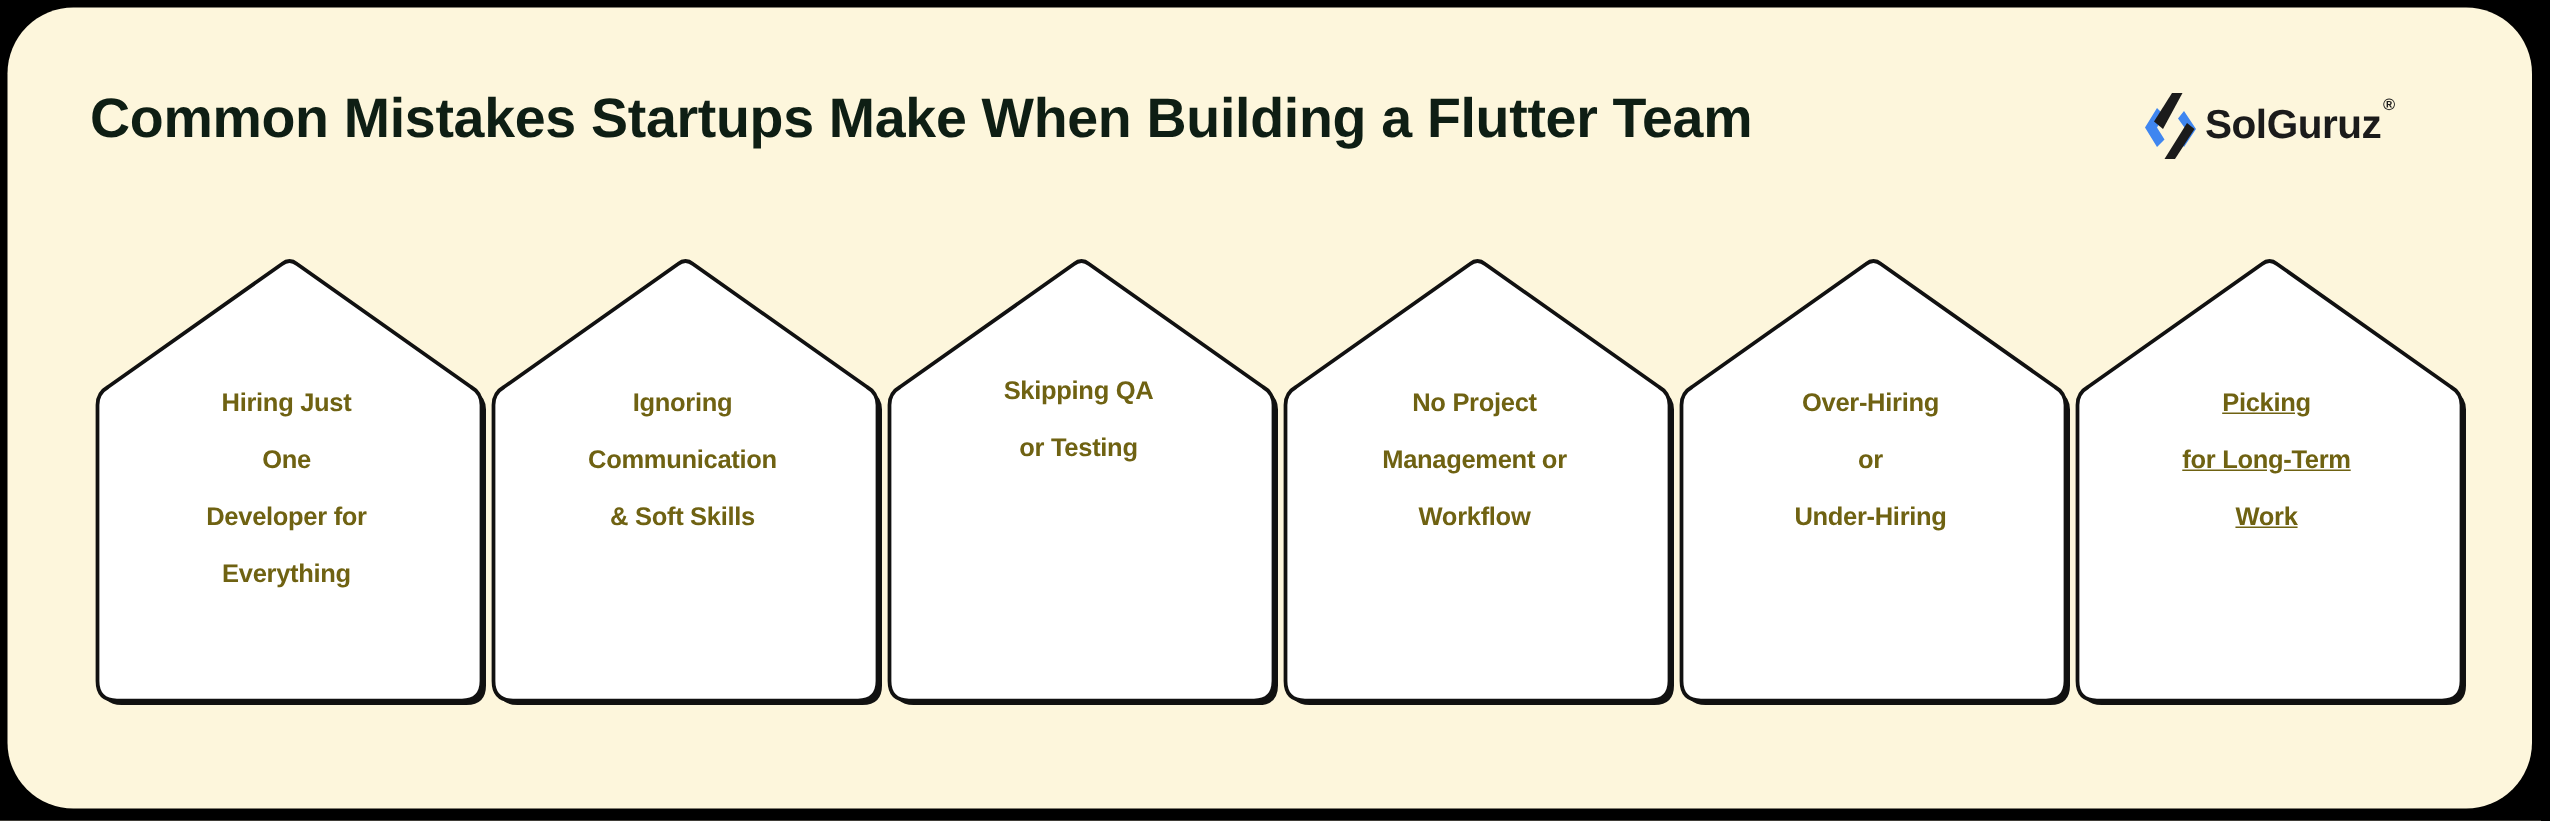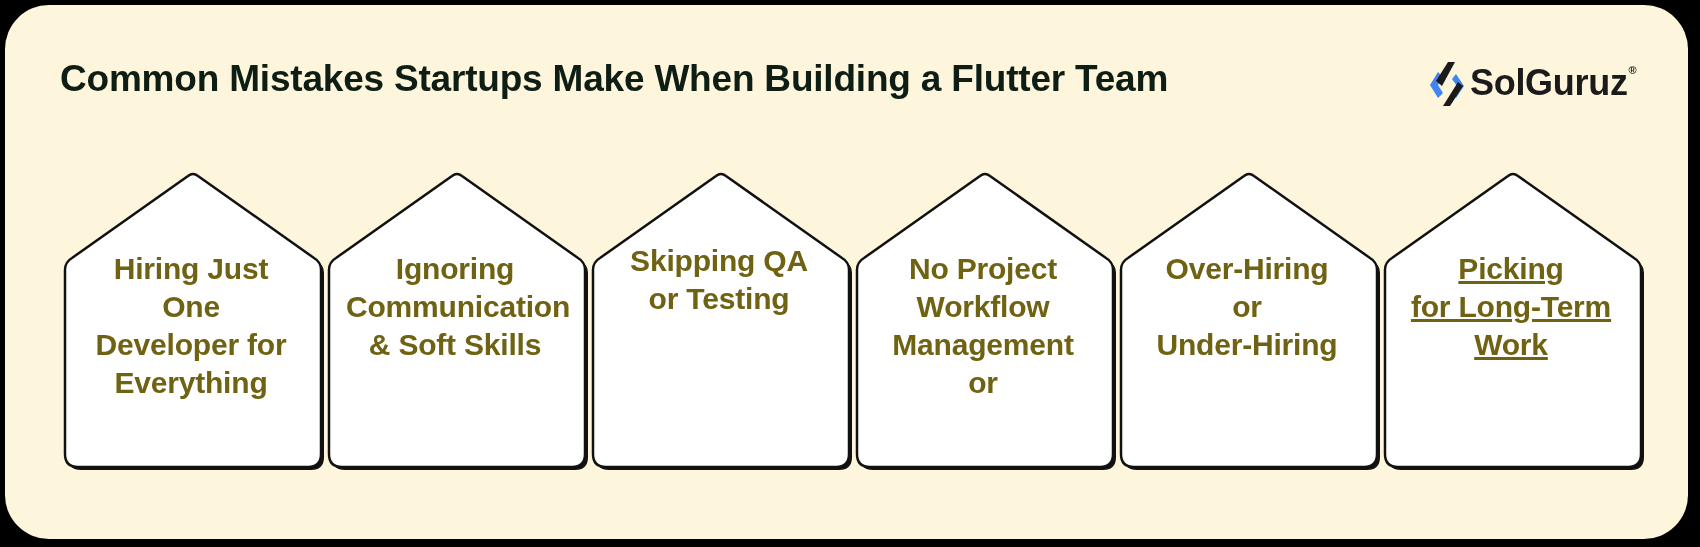--- a/index.html
+++ b/index.html
@@ -42,21 +42,21 @@
     display: flex;
     align-items: center;
     height: 50px;
   }
   .logo-mark {
     width: 42px;
     height: 50px;
     display: block;
   }
   .logo-text {
-    font-size: 36px;
+    font-size: 27px;
     font-weight: 700;
     color: #1B1B1B;
     margin-left: 0px;
     letter-spacing: -0.3px;
     line-height: 1;
   }
   .logo-reg {
     font-size: 11px;
     font-weight: 700;
     color: #1B1B1B;
@@ -85,21 +85,21 @@
     height: 300px;
     overflow: visible;
   }
   .card-text {
     position: absolute;
     left: 20px;
     right: 24px;
     top: 100px;
     text-align: center;
     color: #6F6212;
-    font-size: 30px;
+    font-size: 17px;
     font-weight: 600;
     line-height: 38px;
     letter-spacing: -0.2px;
   }
 </style>
 </head>
 <body>
 
 <div class="frame"></div>
 
@@ -157,22 +157,22 @@
     </div>
   </div>
 
   <div class="card" style="left:854px;">
     <svg viewBox="0 0 262 300">
       <path d="M10,86 Q3,90 3,98 L3,282 Q3,295 16,295 L246,295 Q259,295 259,282 L259,98 Q259,90 252,86 L136,4 Q131,0 126,4 Z" fill="#111111" transform="translate(3,3)"></path>
       <path d="M10,86 Q3,90 3,98 L3,282 Q3,295 16,295 L246,295 Q259,295 259,282 L259,98 Q259,90 252,86 L136,4 Q131,0 126,4 Z" fill="#FFFFFF" stroke="#111111" stroke-width="2.5"></path>
     </svg>
     <div class="card-text" style="top:78px;">
       <div>No Project</div>
+      <div>Management or</div>
       <div>Workflow</div>
-      <div>Management or</div>
     </div>
   </div>
 
   <div class="card" style="left:1118px;">
     <svg viewBox="0 0 262 300">
       <path d="M10,86 Q3,90 3,98 L3,282 Q3,295 16,295 L246,295 Q259,295 259,282 L259,98 Q259,90 252,86 L136,4 Q131,0 126,4 Z" fill="#111111" transform="translate(3,3)"></path>
       <path d="M10,86 Q3,90 3,98 L3,282 Q3,295 16,295 L246,295 Q259,295 259,282 L259,98 Q259,90 252,86 L136,4 Q131,0 126,4 Z" fill="#FFFFFF" stroke="#111111" stroke-width="2.5"></path>
     </svg>
     <div class="card-text" style="top:78px;">
       <div>Over-Hiring</div>

